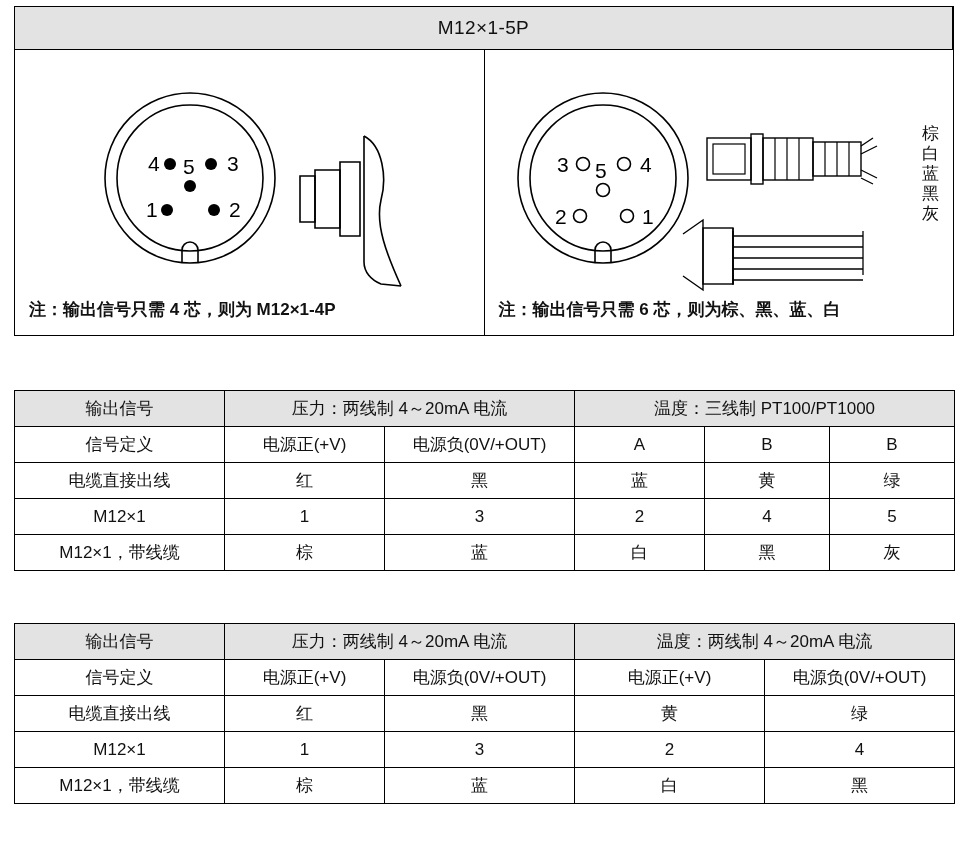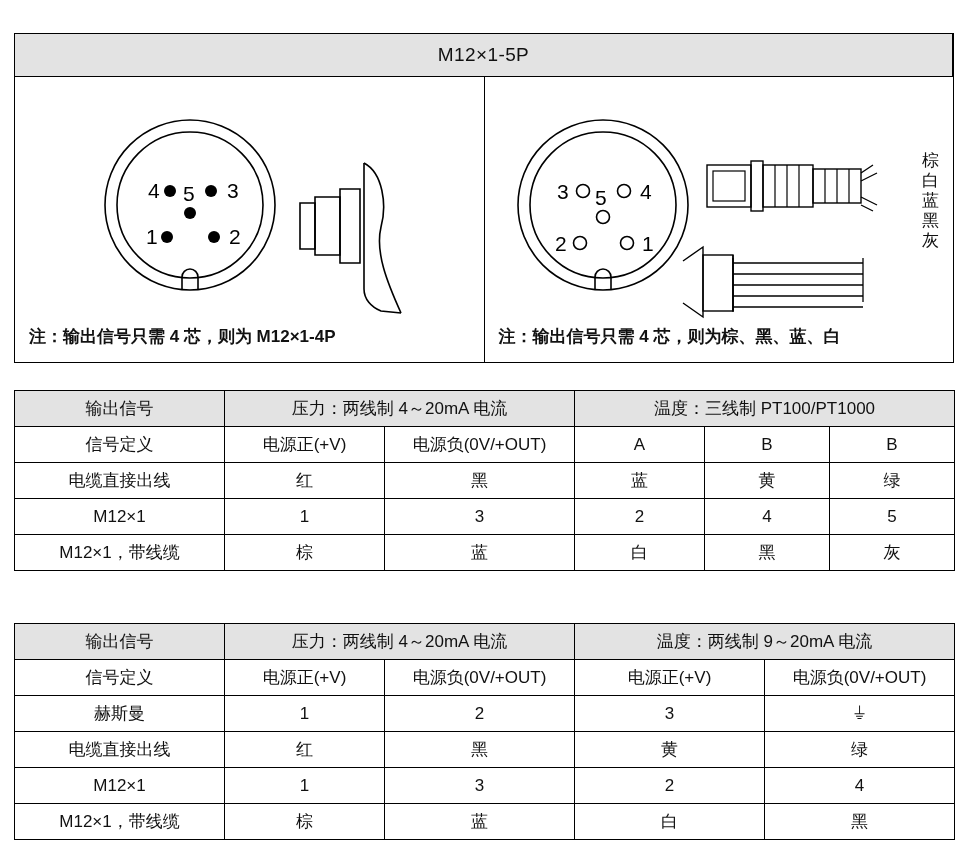--- a/index.html
+++ b/index.html
@@ -20,21 +20,20 @@
   .conn-panel {
     position: absolute;
     left: 14px;
     top: 6px;
     width: 940px;
     height: 330px;
     border: 1.5px solid #000;
     box-sizing: border-box;
     display: flex;
     flex-direction: column;
-    margin-top: 27px;
   }
   .conn-head {
     display: flex;
     height: 42px;
     background: #e3e3e3;
     border-bottom: 1.5px solid #000;
   }
   .conn-head .cell {
     flex: 1 1 50%;
     display: flex;
@@ -208,21 +207,21 @@
       </svg>
 
       <div class="wire-labels">
         <div>棕</div>
         <div>白</div>
         <div>蓝</div>
         <div>黑</div>
         <div>灰</div>
       </div>
 
-      <div class="note">注：输出信号只需 4 芯，则为棕、黑、蓝、白</div>
+      <div class="note">注：输出信号只需 6 芯，则为棕、黑、蓝、白</div>
     </div>
 
   </div>
 </div>
 
 <table class="tbl" id="table-one">
   <colgroup>
     <col style="width:210px">
     <col style="width:160px">
     <col style="width:190px">
@@ -278,39 +277,32 @@
     <col style="width:210px">
     <col style="width:160px">
     <col style="width:190px">
     <col style="width:190px">
     <col style="width:190px">
   </colgroup>
   <thead>
     <tr>
       <td>输出信号</td>
       <td colspan="2">压力：两线制 4～20mA 电流</td>
-      <td colspan="2">温度：两线制 9～20mA 电流</td>
+      <td colspan="2">温度：两线制 4～20mA 电流</td>
     </tr>
   </thead>
   <tbody>
     <tr>
       <td>信号定义</td>
       <td>电源正(+V)</td>
       <td>电源负(0V/+OUT)</td>
       <td>电源正(+V)</td>
       <td>电源负(0V/+OUT)</td>
     </tr>
     <tr>
-      <td>赫斯曼</td>
-      <td>1</td>
-      <td>2</td>
-      <td>3</td>
-      <td>⏚</td>
-    </tr>
-    <tr>
       <td>电缆直接出线</td>
       <td>红</td>
       <td>黑</td>
       <td>黄</td>
       <td>绿</td>
     </tr>
     <tr>
       <td>M12×1</td>
       <td>1</td>
       <td>3</td>

